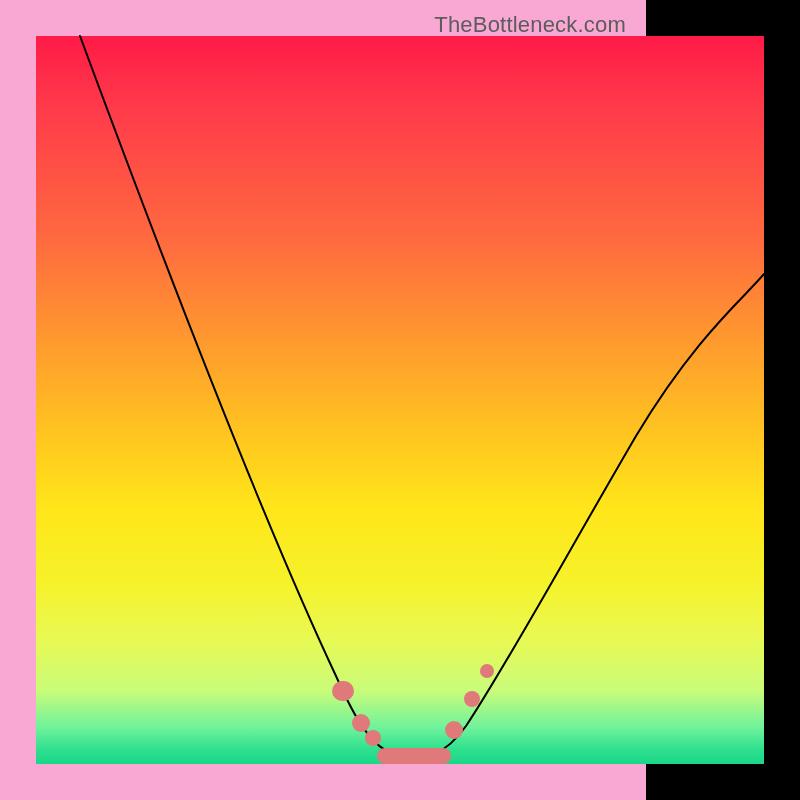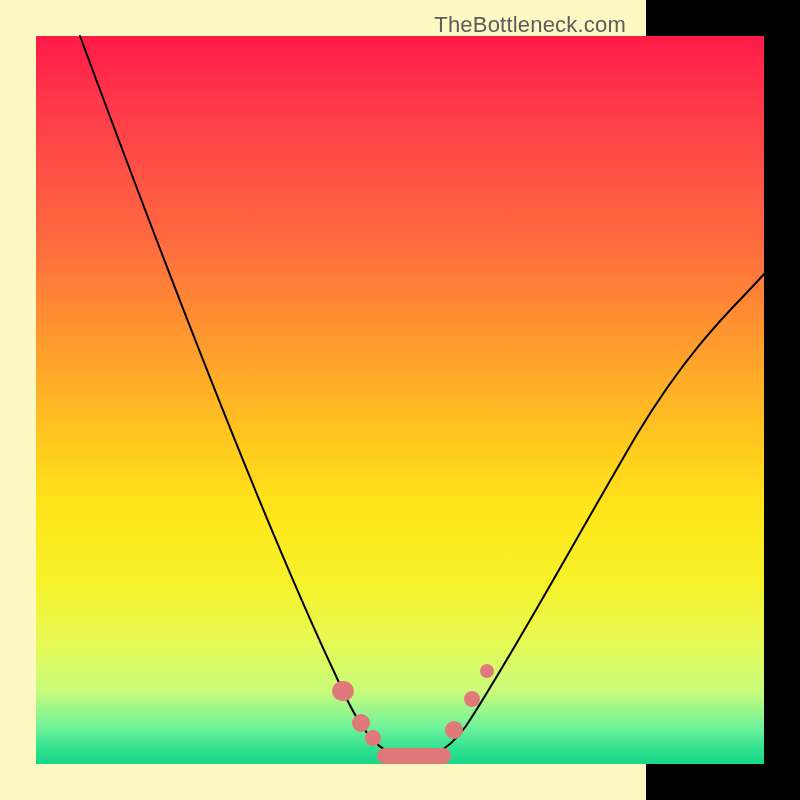--- a/index.html
+++ b/index.html
@@ -8,21 +8,21 @@
     width: 800px;
     height: 800px;
     overflow: hidden;
     background: #000;
     font-family: Arial, Helvetica, sans-serif;
   }
   .frame {
     position: relative;
     width: 646px;
     height: 800px;
-    background: #fef9c3;
+    background: #f9a8d4;
   }
   .plot-area {
     position: absolute;
     left: 36px;
     top: 36px;
     width: 728px;
     height: 728px;
     
     background: linear-gradient(to bottom,
       #ff1a47 0%,

